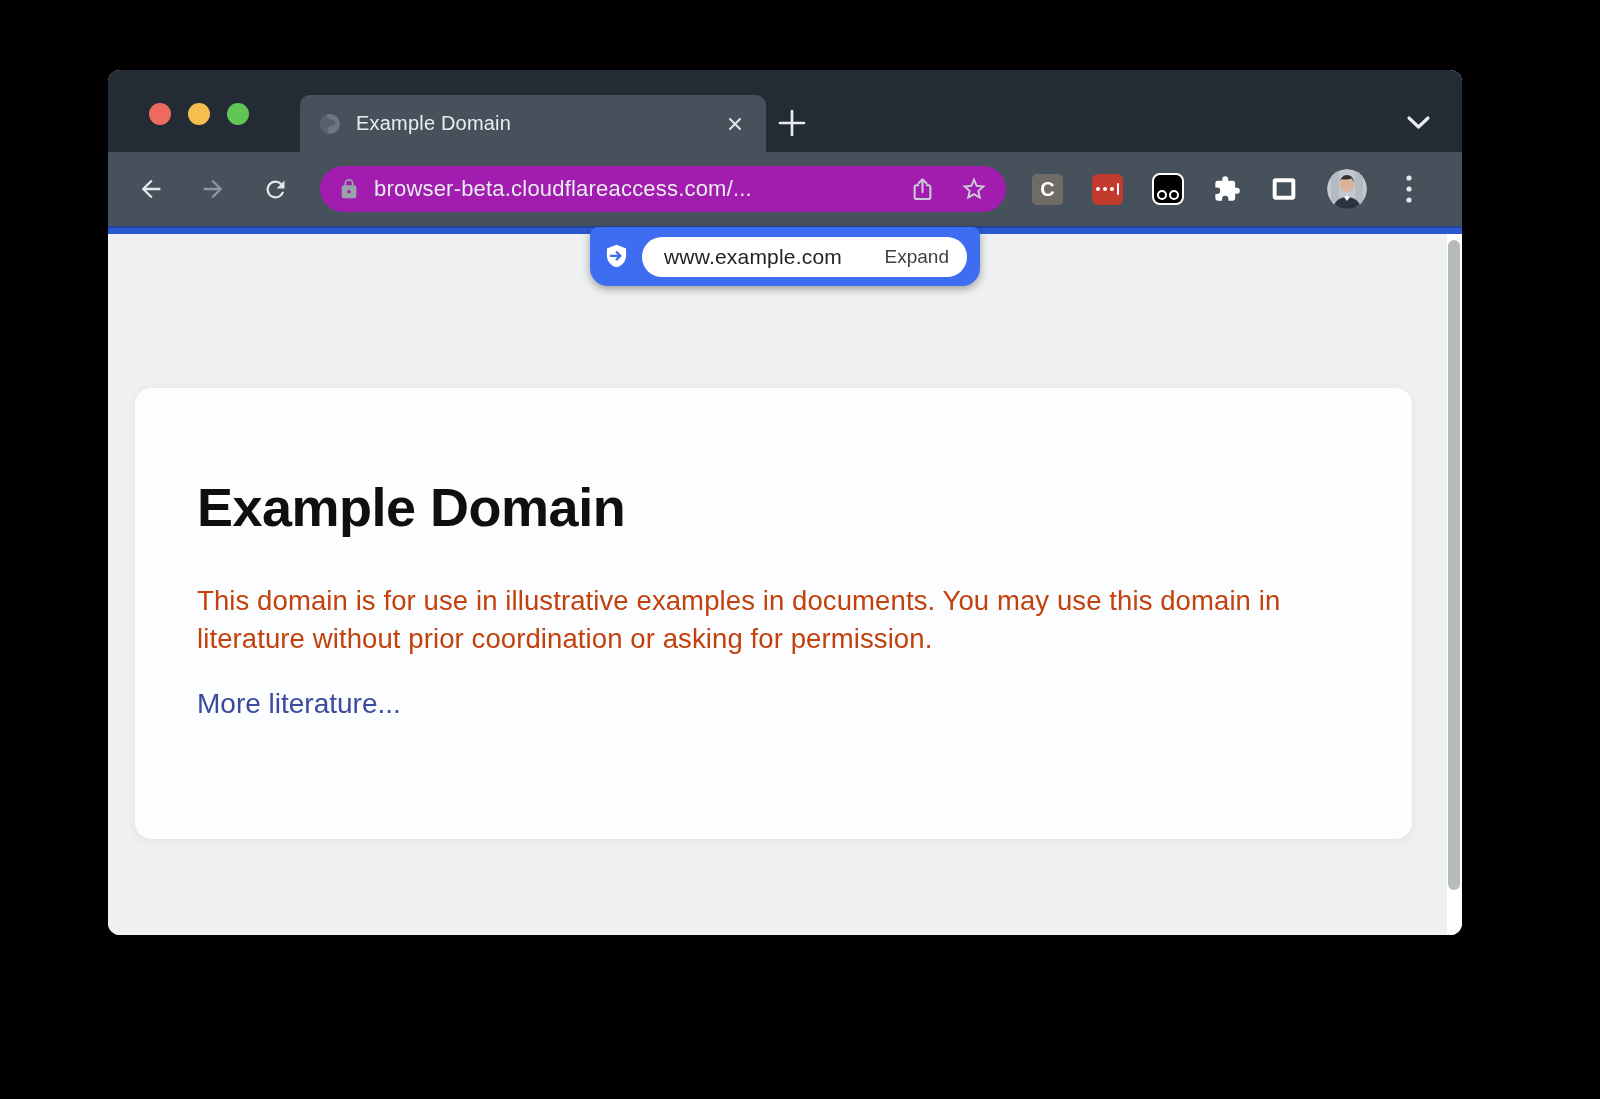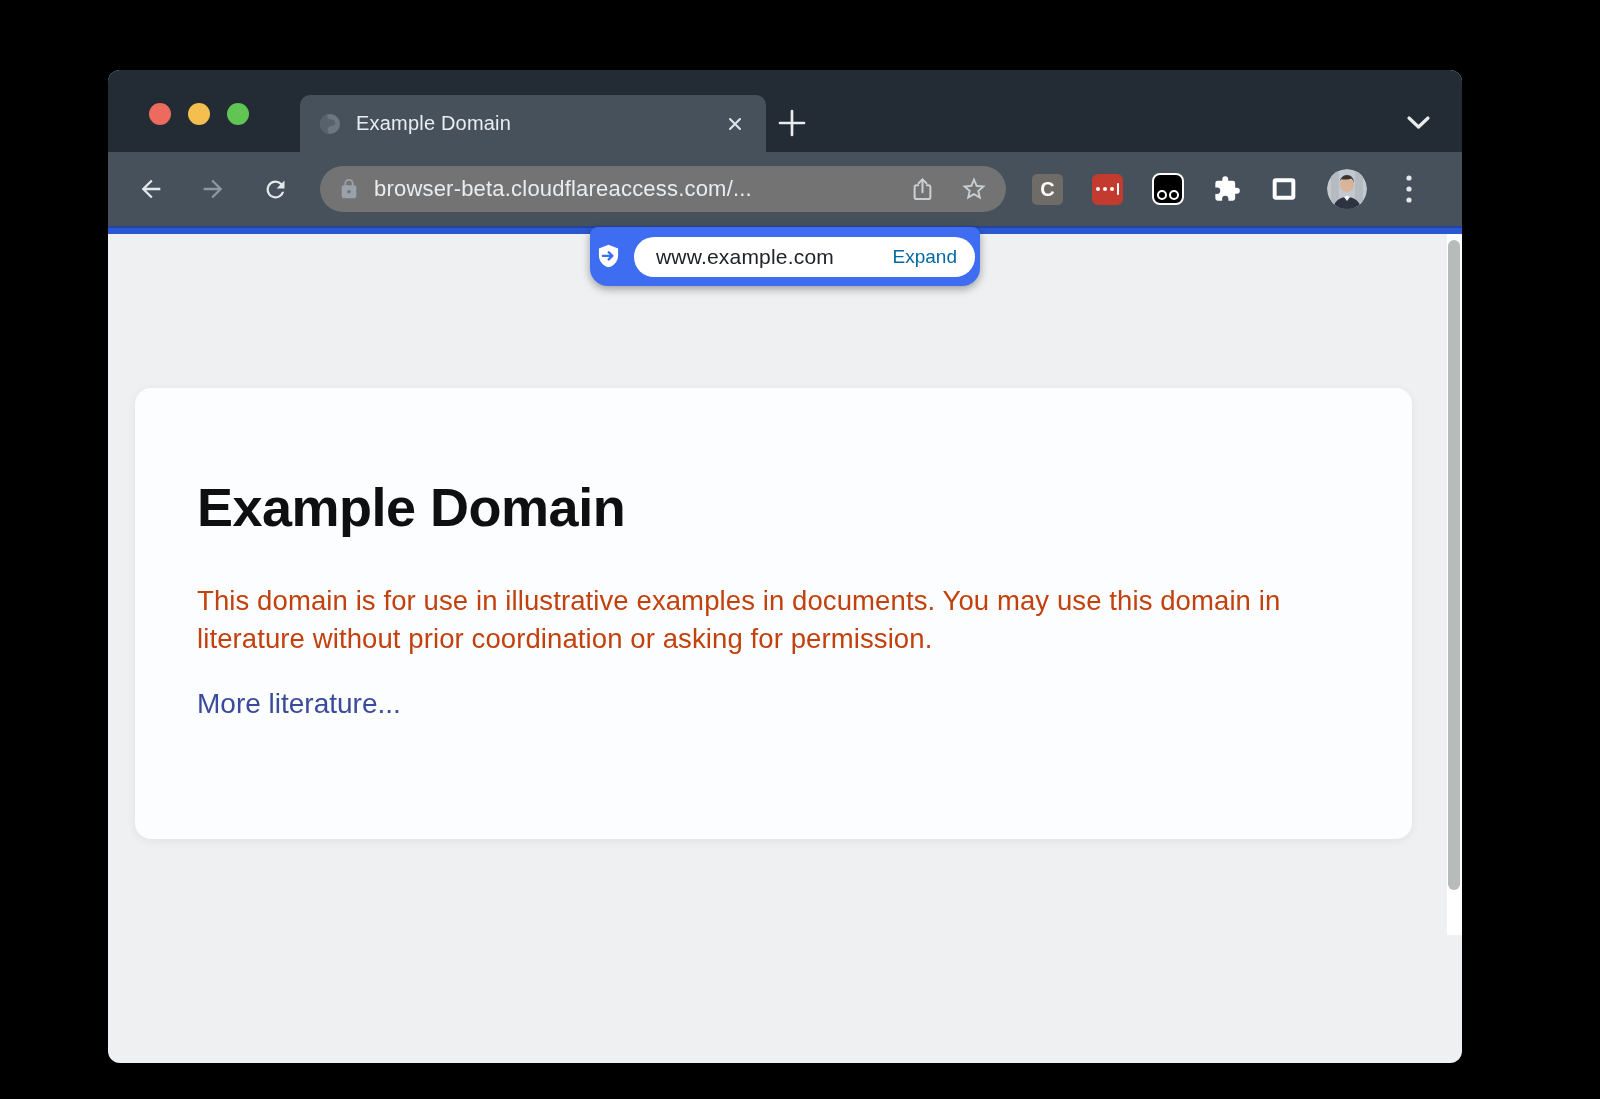--- a/index.html
+++ b/index.html
@@ -6,21 +6,21 @@
   body{
     width:1600px;height:1099px;
     background:#000;
     position:relative;
     overflow:hidden;
     font-family:"Liberation Sans", sans-serif;
   }
 
   
   .window{
-    position:absolute;left:108px;top:70px;width:1354px;height:993px;
+    position:absolute;left:108px;top:70px;width:1354px;height:865px;
     border-radius:12px;overflow:hidden;
     box-shadow:0 25px 70px rgba(0,0,0,.6);
     background:#eef0f1;
   }
 
   
   .tabstrip{position:relative;height:82px;background:#232c35;}
   .traffic-lights{position:absolute;left:41px;top:33px;display:flex;gap:17px;}
   .traffic-lights span{width:22px;height:22px;border-radius:50%;display:block;}
   .tl-red{background:#ED6A5E;}
@@ -55,21 +55,21 @@
   .toolbar{
     height:74px;background:#46515c;
     display:flex;align-items:center;padding:0 20px 0 22px;box-sizing:border-box;
   }
   .nav-btn{
     width:42px;height:42px;border-radius:50%;
     display:flex;align-items:center;justify-content:center;flex:0 0 auto;
     margin-right:20px;
   }
   .urlbar{
-    width:686px;height:46px;border-radius:23px;background:#737373;
+    width:686px;height:46px;border-radius:23px;background:#a21caf;
     display:flex;align-items:center;padding:0 18px;box-sizing:border-box;
     margin-left:4px;flex:0 0 auto;
   }
   .urlbar .url-text{
     margin-left:14px;color:#e9edf0;font-size:22px;letter-spacing:.2px;
     white-space:nowrap;overflow:hidden;flex:1;
   }
   .urlbar .url-icons{display:flex;align-items:center;gap:24px;margin-left:12px;}
 
   .ext-row{display:flex;align-items:center;margin-left:26px;gap:29px;}
@@ -95,30 +95,30 @@
   .ext-black i.l{left:3px;} .ext-black i.r{right:3px;}
   .avatar{width:40px;height:40px;border-radius:50%;overflow:hidden;flex:0 0 auto;}
   .menu-btn{display:flex;align-items:center;justify-content:center;width:26px;height:30px;}
 
   
   .accent-bar{height:8px;background:#2a58d0;border-top:2px solid #24459f;box-sizing:border-box;}
   .iso-pill{
     position:absolute;left:482px;top:157px;width:390px;height:59px;
     background:#3e6df2;border-radius:8px 8px 18px 18px;
     box-shadow:0 3px 8px rgba(0,0,0,.35);
-    display:flex;align-items:center;padding:0 5px;box-sizing:border-box;
+    display:flex;align-items:center;padding:0 13px;box-sizing:border-box;
     z-index:5;
   }
   .iso-shield{width:27px;height:27px;flex:0 0 auto;}
   .iso-inner{
     margin-left:12px;flex:1;height:40px;border-radius:20px;background:#fff;
     display:flex;align-items:center;padding:0 18px 0 22px;box-sizing:border-box;
   }
   .iso-host{font-size:21px;color:#202328;letter-spacing:.2px;}
-  .iso-expand{margin-left:auto;font-size:19px;color:#0369a1;}
+  .iso-expand{margin-left:auto;font-size:19px;color:#404040;}
 
   
   .content{position:relative;height:701px;background:#eef0f1;}
   .card{
     position:absolute;left:27px;top:154px;width:1277px;height:451px;
     background:#fcfdfe;border-radius:16px;
     box-shadow:0 2px 8px rgba(60,64,67,.08);
     box-sizing:border-box;padding:88px 60px 0 62px;
   }
   .card h1{

